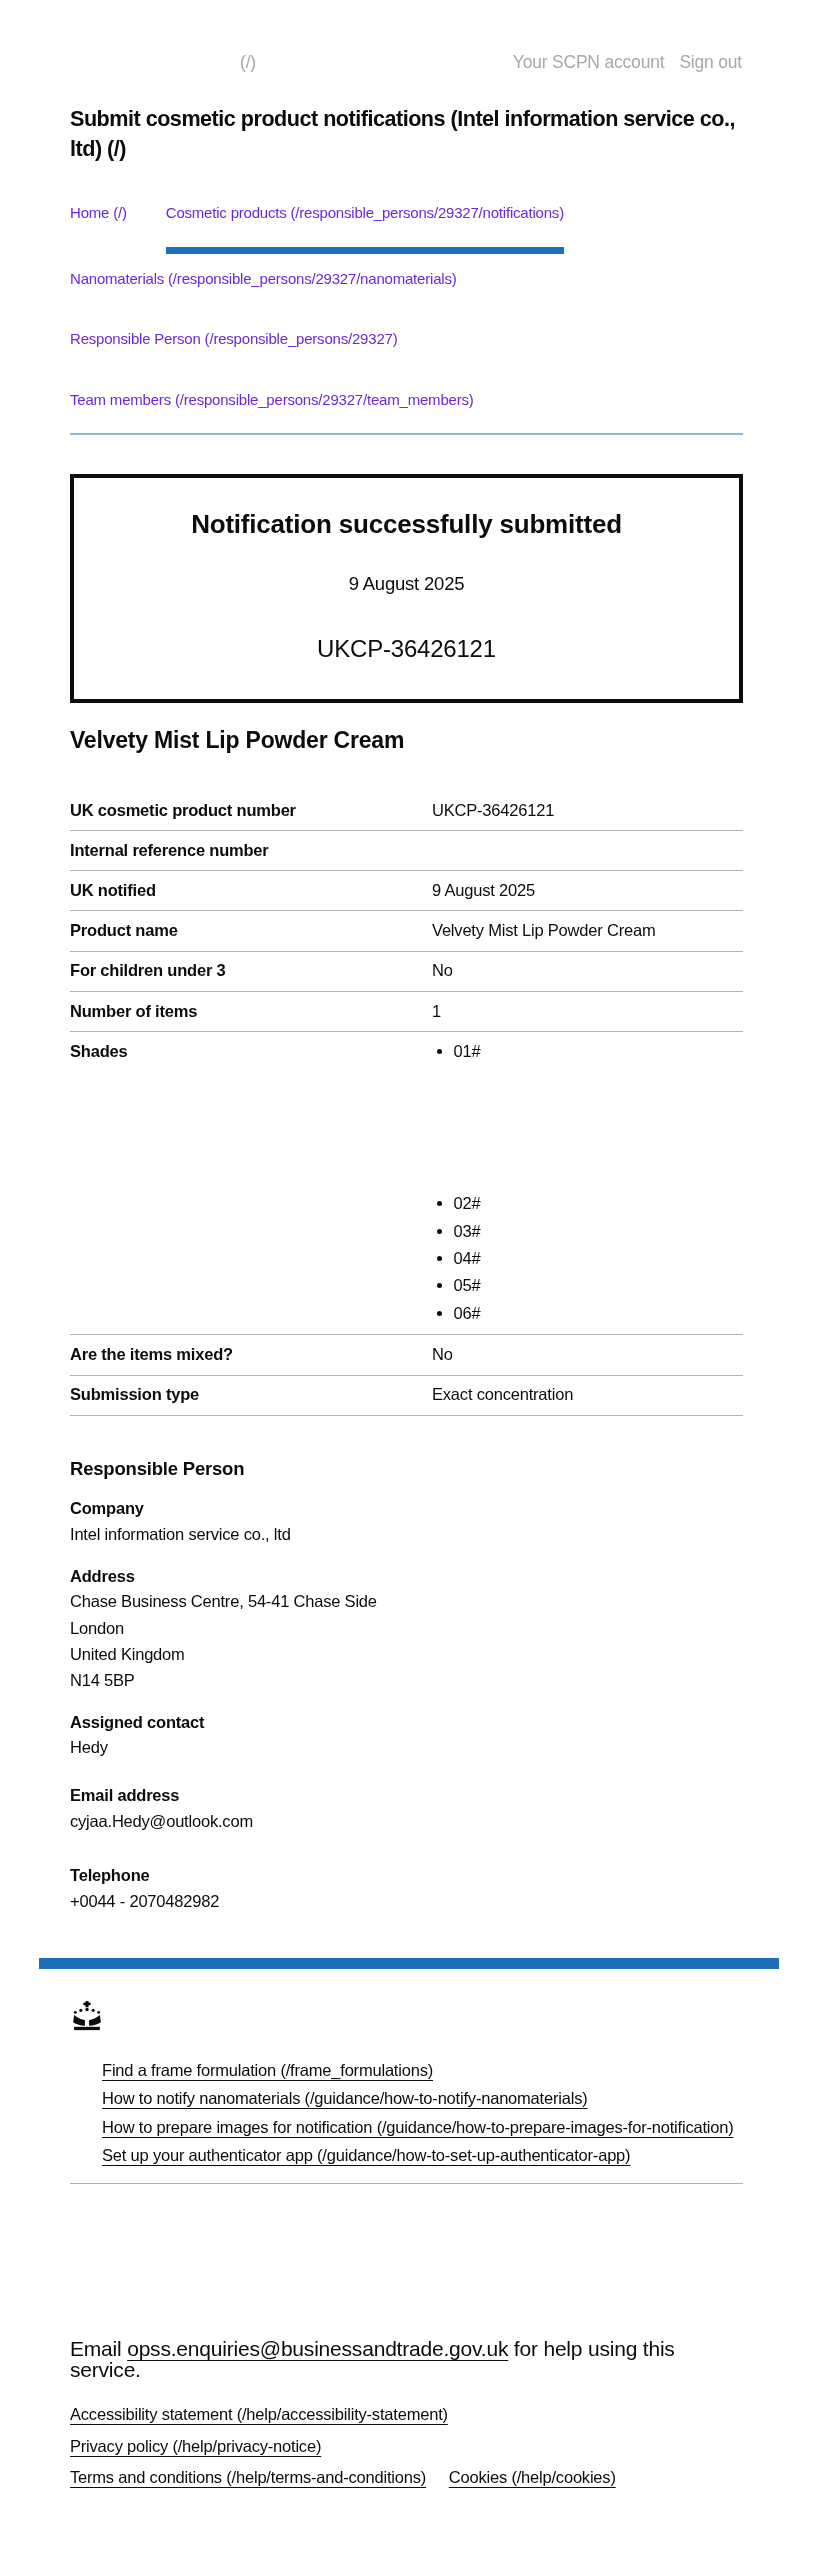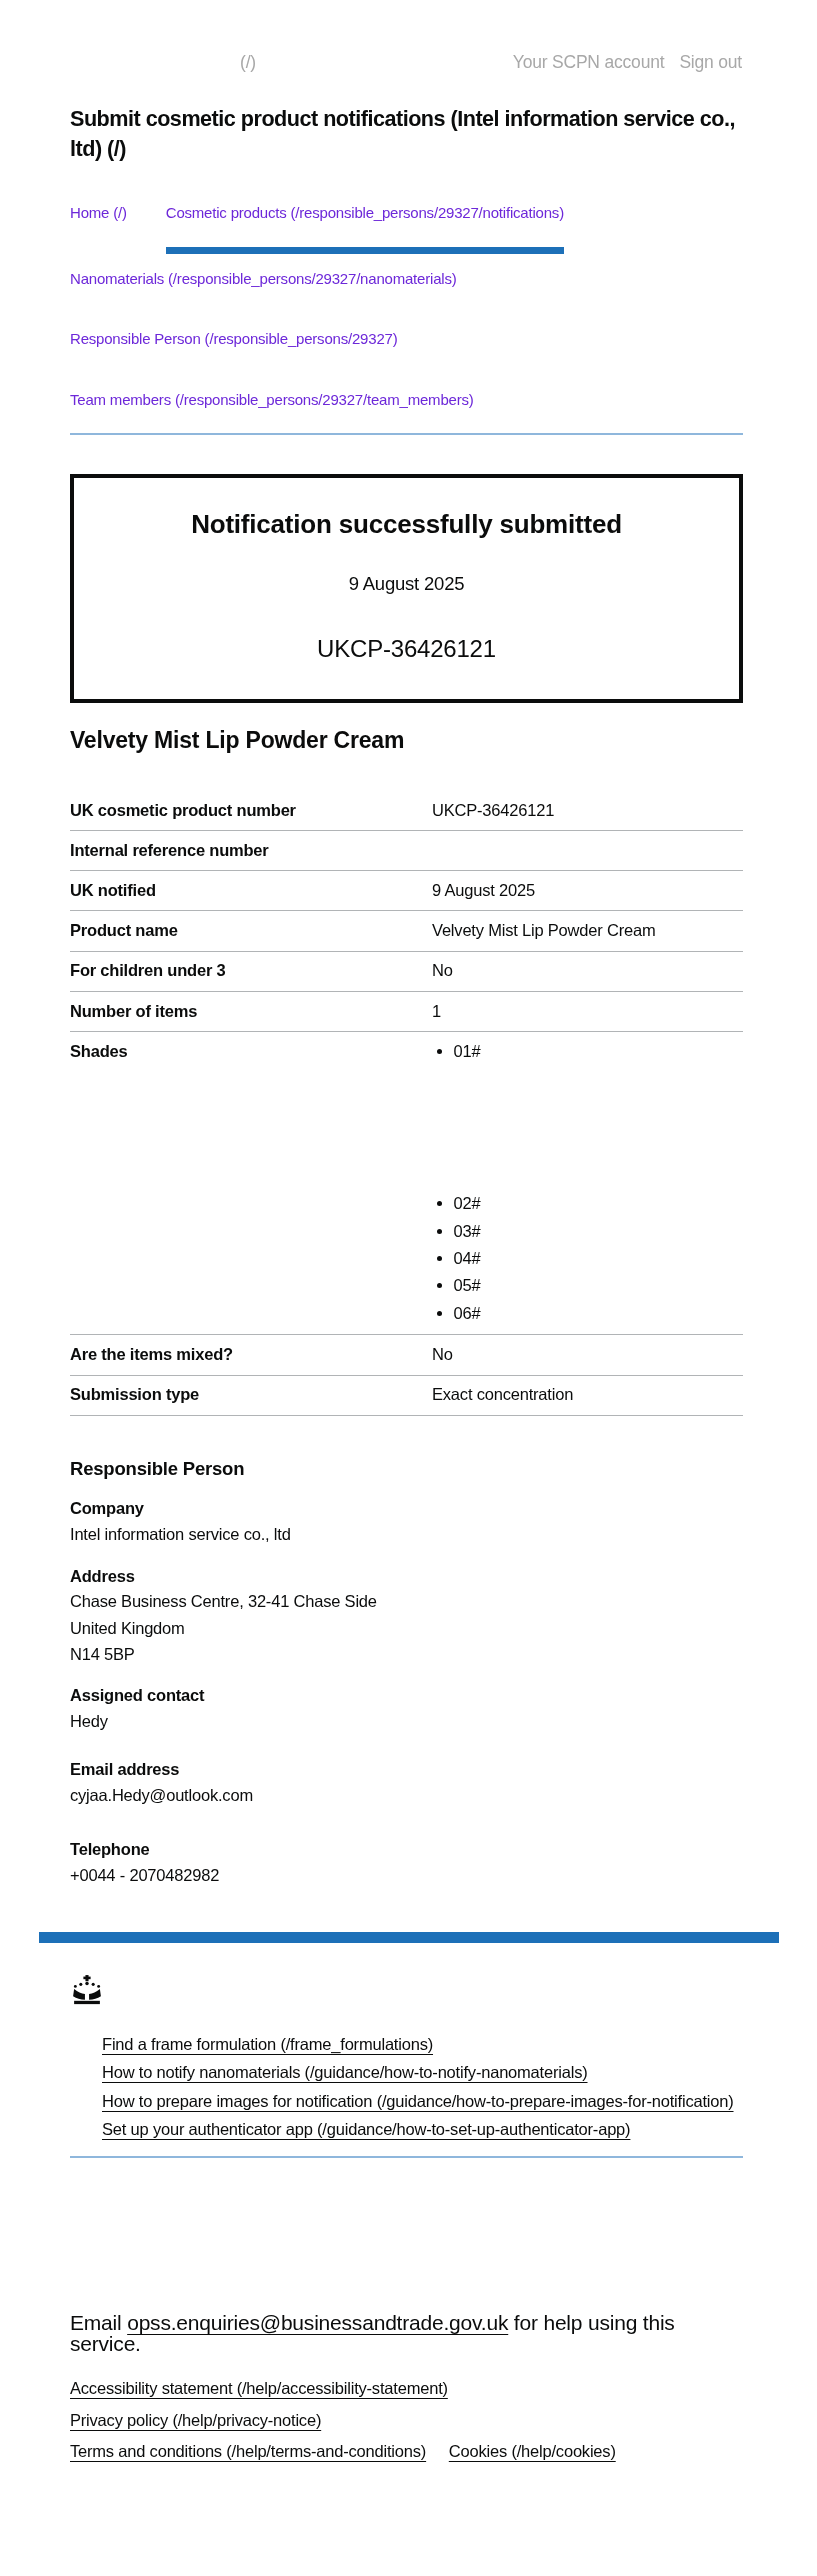--- a/index.html
+++ b/index.html
@@ -186,21 +186,22 @@
       <div class="val">Exact concentration</div>
     </div>
   </div>
 
   <h3 class="rp-heading">Responsible Person</h3>
 
   <div class="fld-label first">Company</div>
   <div class="fld-value">Intel information service co., ltd</div>
 
   <div class="fld-label">Address</div>
-  <div class="fld-value">Chase Business Centre, 32-41 Chase Side</div>
+  <div class="fld-value">Chase Business Centre, 54-41 Chase Side</div>
+  <div class="fld-value">London</div>
   <div class="fld-value">United Kingdom</div>
   <div class="fld-value">N14 5BP</div>
 
   <div class="fld-label">Assigned contact</div>
   <div class="fld-value">Hedy</div>
 
   <div class="fld-label email-lbl">Email address</div>
   <div class="fld-value">cyjaa.Hedy@outlook.com</div>
 
   <div class="fld-label phone-lbl">Telephone</div>

